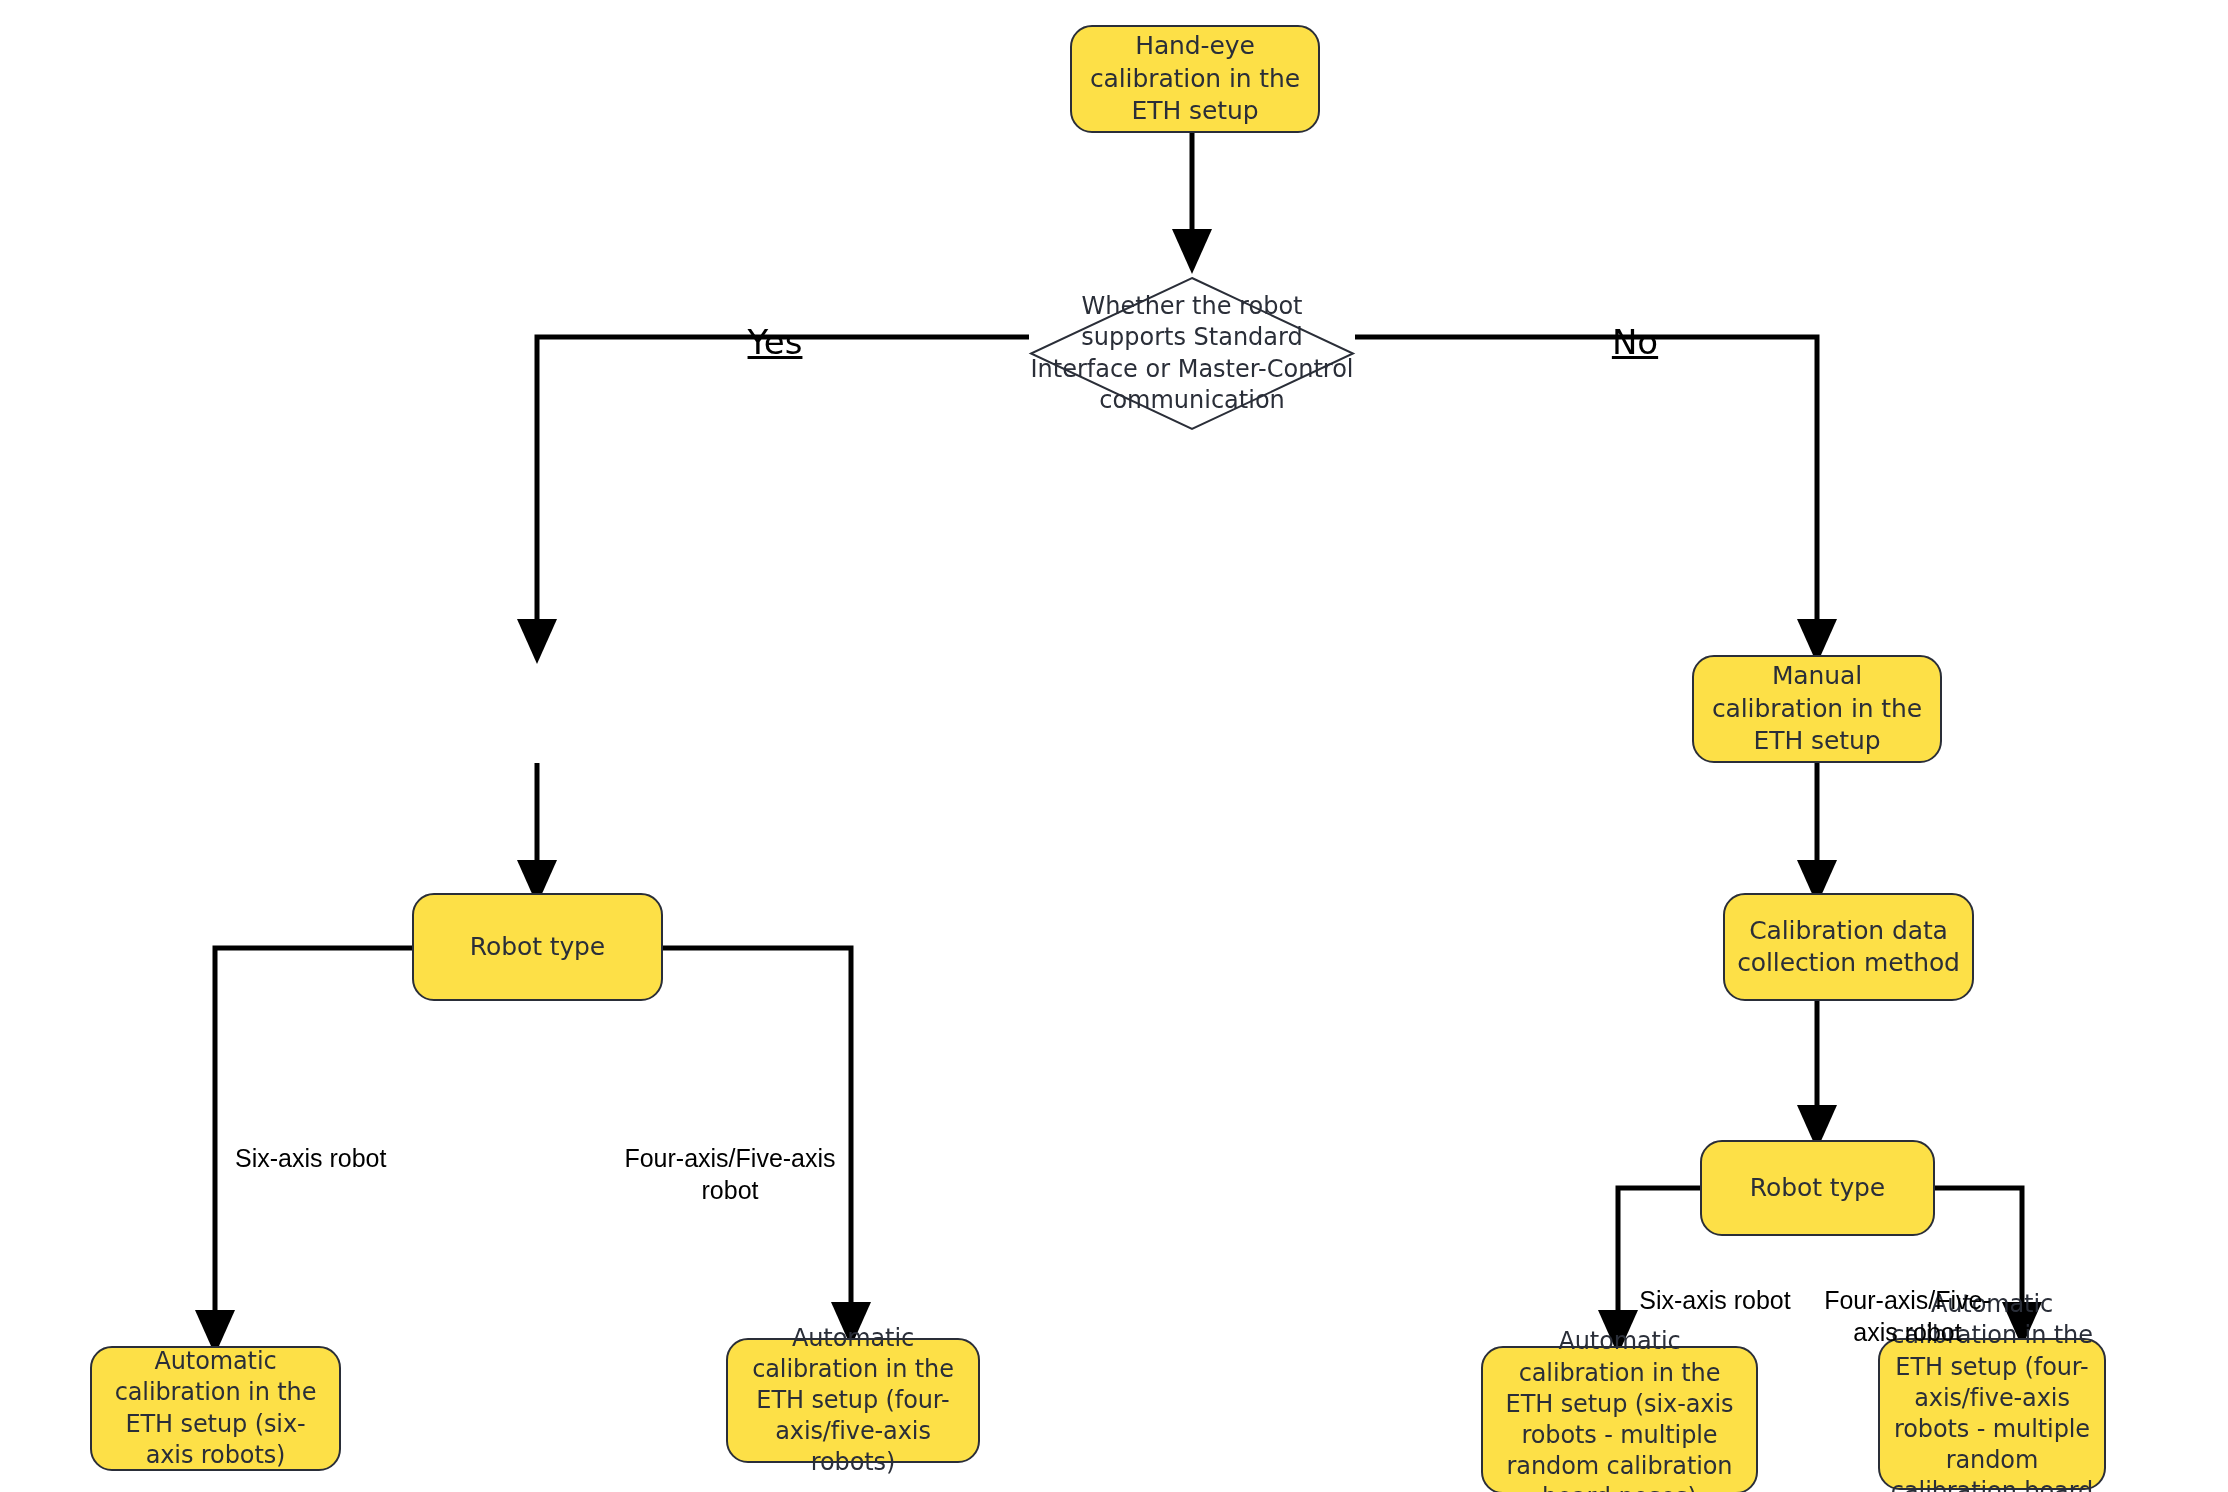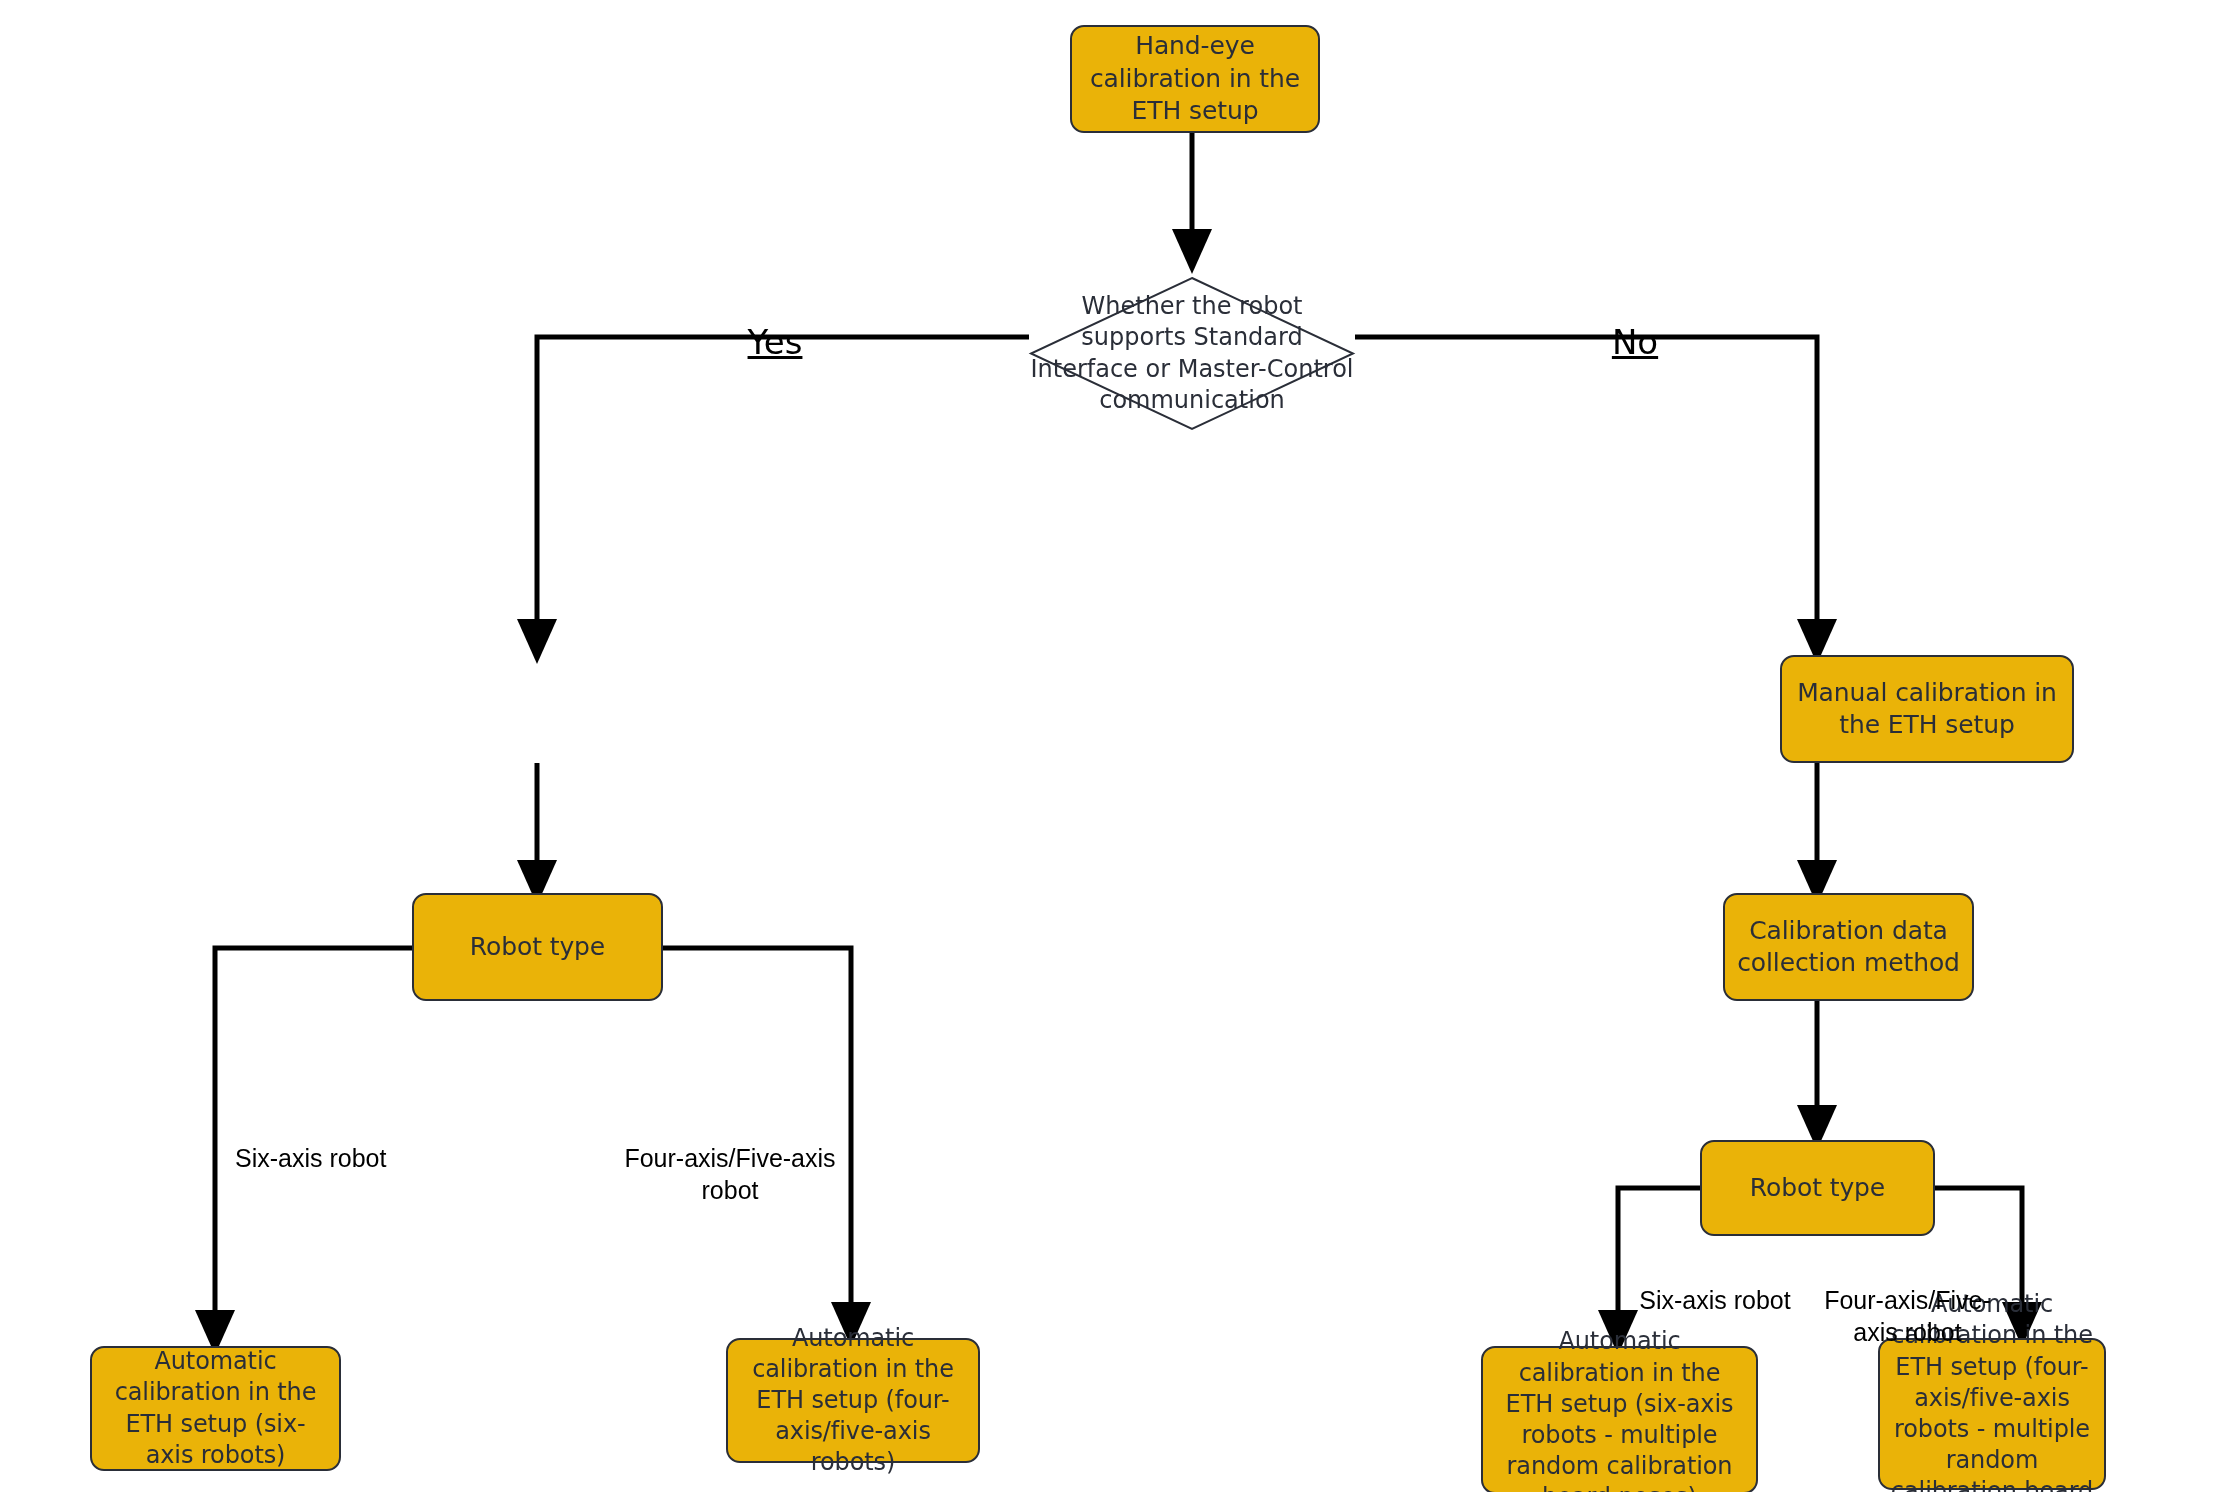--- a/index.html
+++ b/index.html
@@ -21,22 +21,22 @@
     position: absolute;
     left: 0;
     top: 0;
     width: 2228px;
     height: 1492px;
   }
   .node {
     position: absolute;
     box-sizing: border-box;
     border: 2px solid #2a2e38;
-    border-radius: 14px;
-    background: #eab308;
+    border-radius: 22px;
+    background: #fde047;
     color: #2a2e38;
     display: flex;
     align-items: center;
     justify-content: center;
     text-align: center;
     line-height: 1.30;
     font-size: 25px;
     letter-spacing: -0.1px;
     padding: 16px 10px;
     z-index: 3;
@@ -138,21 +138,21 @@
   </div>
 
   <div class="node" style="left:90px; top:1346px; width:251px; height:125px; font-size:24px;">
     <span>Automatic calibration in the ETH setup (six-axis robots)</span>
   </div>
 
   <div class="node" style="left:726px; top:1338px; width:254px; height:125px; font-size:24px;">
     <span>Automatic calibration in the ETH setup (four-axis/five-axis robots)</span>
   </div>
 
-  <div class="node" style="left:1780px; top:655px; width:294px; height:108px;text-align:center;">
+  <div class="node" style="left:1692px; top:655px; width:250px; height:108px;text-align:center;">
     <span>Manual calibration in the ETH setup</span>
   </div>
 
   <div class="node" style="left:1692px; top:893px; width:251px; height:108px;margin-left:31px;">
     <span>Calibration data collection method</span>
   </div>
 
   <div class="node" style="left:1700px; top:1140px; width:235px; height:96px;">
     <span>Robot type</span>
   </div>

